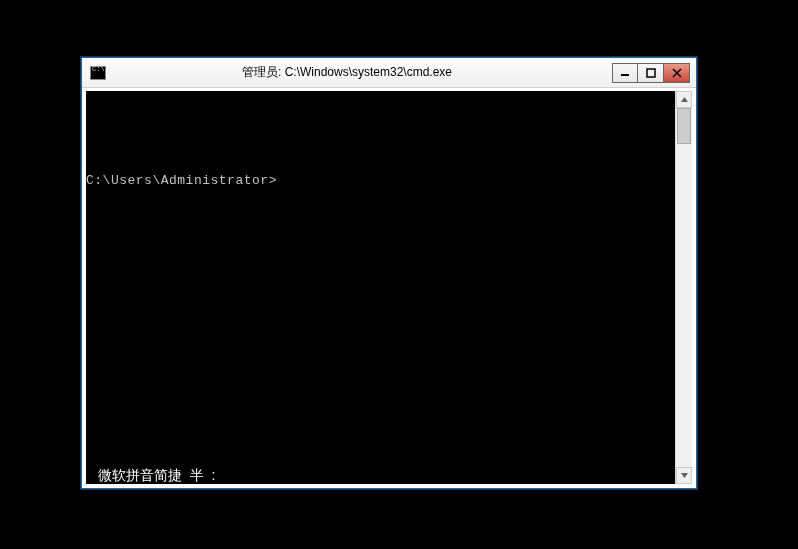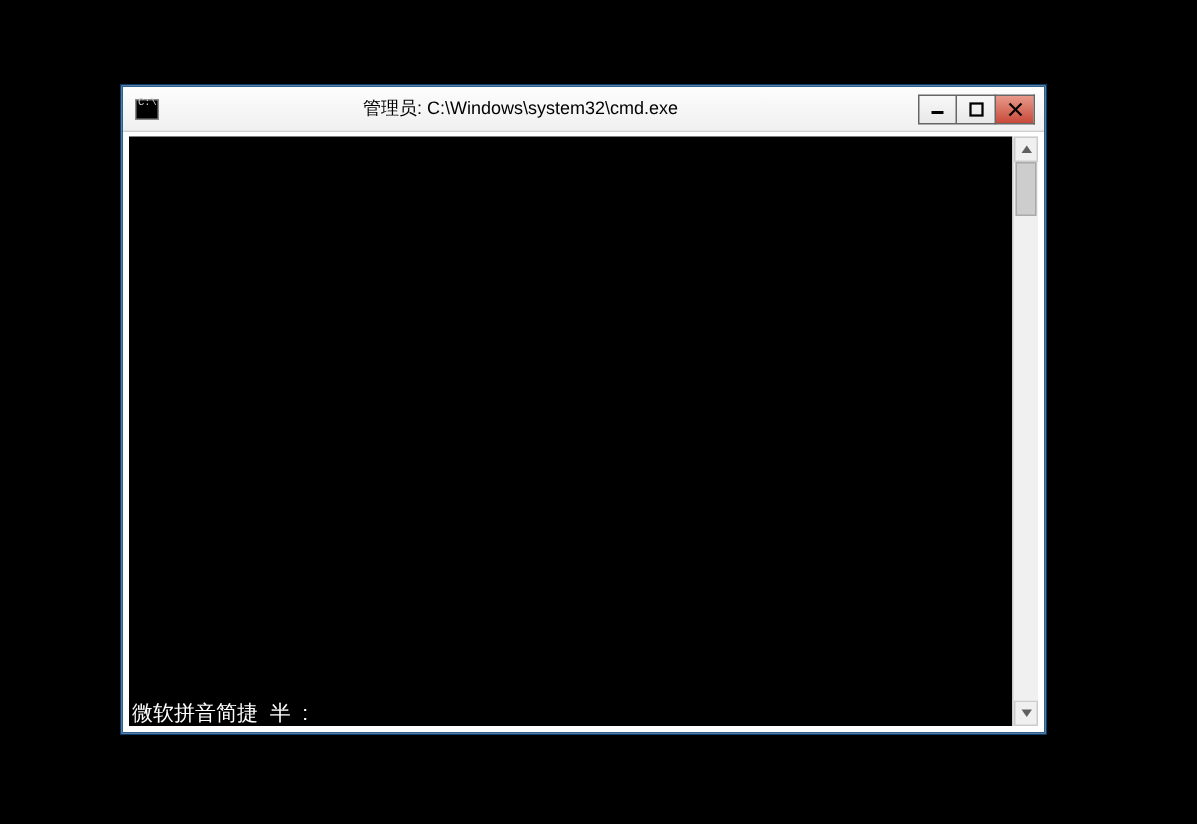--- a/index.html
+++ b/index.html
@@ -112,21 +112,21 @@
       padding-left: 0px;
       letter-spacing: 0.5px;
     }
     .ime-bar {
       position: absolute;
       left: 0;
       bottom: 0;
       color: #fff;
       font-family: "SimSun","Microsoft YaHei", sans-serif;
       font-size: 14px;
-      padding: 1px 2px;
+      padding: 1px 12px;
       background: #000;
     }
     .scrollbar {
       width: 17px;
       background: #f0f0f0;
       border-left: 1px solid #ddd;
       position: relative;
       display: flex;
       flex-direction: column;
     }
@@ -178,20 +178,21 @@
             <line x1="1" y1="1" x2="9" y2="9" stroke="#000" stroke-width="1.5"></line>
             <line x1="9" y1="1" x2="1" y2="9" stroke="#000" stroke-width="1.5"></line>
           </svg>
       </div>
     </div>
   </div>
 
   <div class="client-area">
     <div class="console">
       <div>&nbsp;</div>
+      <div class="prompt-line">C:\Users\Administrator&gt;</div>
       <div class="ime-bar">微软拼音简捷  半  :</div>
     </div>
     <div class="scrollbar">
       <div class="sb-btn">
         <svg width="9" height="9">
             <polygon points="4.5,2 8,7 1,7" fill="#606060"></polygon>
           </svg>
       </div>
       <div class="sb-track">
         <div class="sb-thumb"></div>

